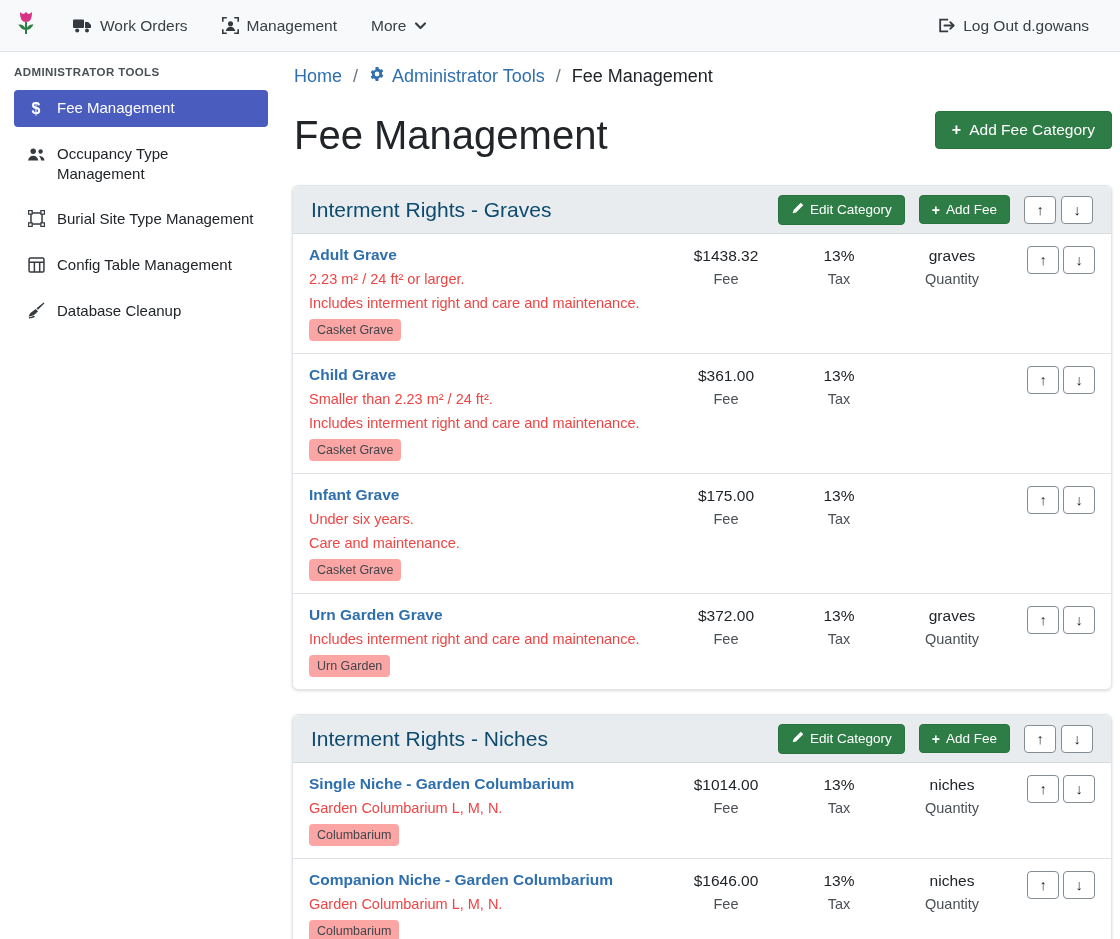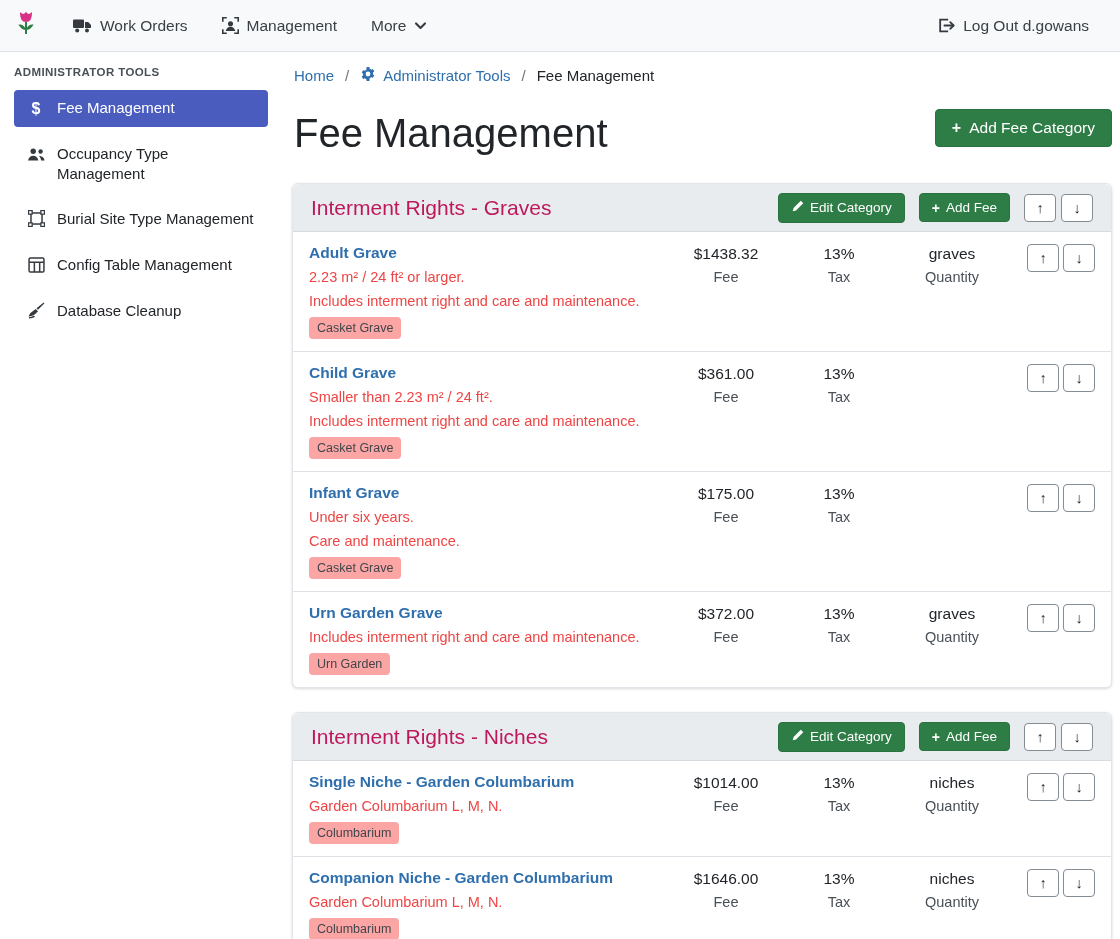--- a/index.html
+++ b/index.html
@@ -26,21 +26,21 @@
     display:flex; align-items:flex-start; gap:11px; padding:8px 12px;
     border-radius:4px; font-size:15px; color:#212529; margin-bottom:9px;
     line-height:20px; cursor:pointer;
   }
   .side-item.active { background:#4a5cbe; color:#ffffff; }
   .side-icon { width:20px; flex-shrink:0; text-align:center; margin-top:1px; }
   .side-icon svg { display:inline-block; vertical-align:-2px; }
   .dollar-glyph { font-weight:700; font-size:16px; }
   
   .main { flex:1; min-width:0; padding:14px 8px 0 12px; }
-  .breadcrumb { display:flex; align-items:center; gap:11px; font-size:15px; margin-bottom:24px; padding-left:2px; }
+  .breadcrumb { display:flex; align-items:center; gap:11px; font-size:18px; margin-bottom:24px; padding-left:2px; }
   .crumb-link { color:#2f6fad; text-decoration:none; display:flex; align-items:center; gap:7px; cursor:pointer; }
   .crumb-sep { color:#6c757d; }
   .crumb-current { color:#212529; }
   .page-header { display:flex; justify-content:space-between; align-items:flex-start; margin-bottom:26px; padding-left:2px; }
   .page-title { font-size:40px; font-weight:400; line-height:1.2; color:#212529; }
   
   button { font-family:"Liberation Sans", sans-serif; }
   .btn-green {
     background:#2e7d46; color:#ffffff; border:1px solid #2a7340; border-radius:4px;
     display:inline-flex; align-items:center; gap:8px; cursor:pointer;
@@ -56,21 +56,21 @@
   .btn-arrow { width:32px; padding:4px 0; line-height:18px; text-align:center; }
   
   .card {
     border:1px solid #e2e6ea; border-radius:6px; background:#ffffff;
     box-shadow:0 1px 3px rgba(0,0,0,.15); margin-bottom:24px;
   }
   .card-header {
     background:#e9ecef; border-bottom:1px solid #d6dbdf; border-radius:6px 6px 0 0;
     display:flex; align-items:center; gap:14px; padding:10px 18px; height:48px;
   }
-  .card-title { flex:1; font-size:21px; font-weight:500; color:#be185d; }
+  .card-title { flex:1; font-size:21px; font-weight:500; color:#0c4a6e; }
   .header-arrows { display:flex; gap:5px; }
   
   .fee-row {
     display:grid; grid-template-columns:1fr 110px 100px 110px 80px;
     column-gap:8px; padding:12px 16px; border-bottom:1px solid #dee2e6; align-items:start;
   }
   .fee-row:last-child { border-bottom:0;gap:8px; }
   .fee-name { display:inline-block; color:#2f6fad; font-weight:700; font-size:15.5px; text-decoration:none; margin-bottom:5px; cursor:pointer; }
   .fee-desc { font-size:14.5px; color:#ef4444; line-height:20px; margin-bottom:4px; }
   .badge {

